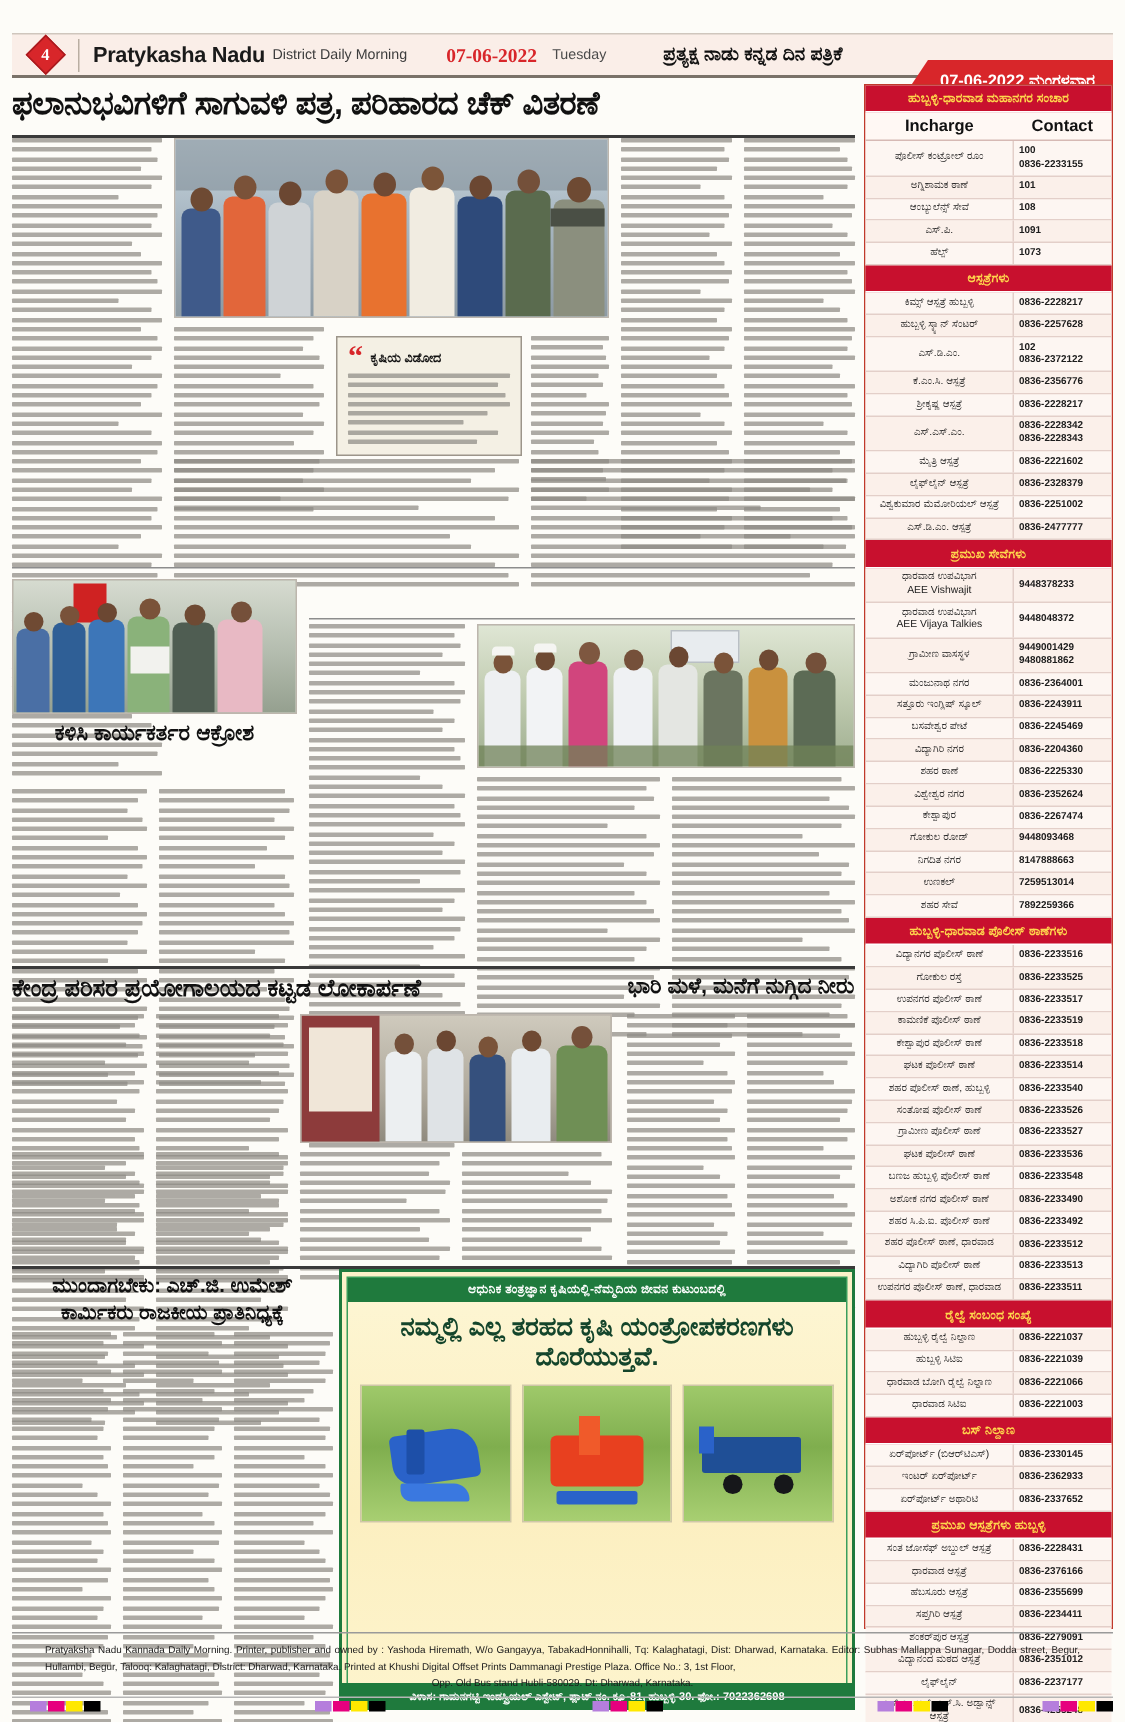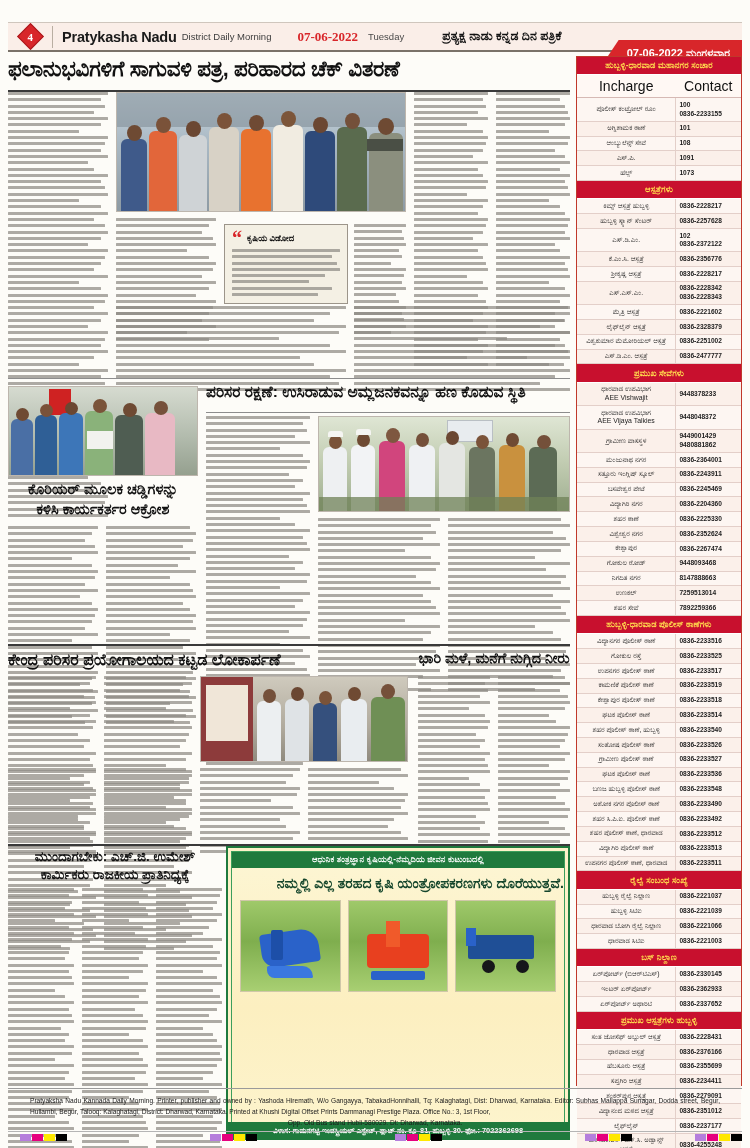--- a/index.html
+++ b/index.html
@@ -76,21 +76,21 @@
     font-family: "Liberation Serif", serif; float: left; margin: 0 5px 0 0; }
   .quote-title { font-size: 8.5px; font-weight: bold; color: #111; padding-top: 2px; }
 
   
   .dir-head {
     background: #c8102e; color: #ffd84d; font-size: 8.4px; font-weight: bold;
     text-align: center; padding: 3.2px 2px; letter-spacing: .1px;
     border-bottom: 1px solid #fff;
   }
   .dir-colhead {
-    display: flex; font-size: 14px; font-weight: normal; color: #111;
+    display: flex; font-size: 11px; font-weight: bold; color: #111;
     border-bottom: 1px solid #d6b9b4; background: #fff8f4;
   }
   .dir-colhead div { padding: 3px 2px; text-align: center; }
   .dir-row {
     display: flex; font-size: 6.9px; color: #1c1c1c; align-items: stretch;
     border-bottom: 1px solid #e3cfc9; background: #fdf6f2;
   }
   .dir-row:nth-child(even) { background: #fbf0ea; }
   .dir-name {
     flex: 1 1 60%; padding: 2.6px 3px; text-align: center; line-height: 1.25;
@@ -116,21 +116,21 @@
   .ad-ribbon {
     background: #e0218a; color: #ffe94d; font-size: 9.5px; font-weight: bold;
     padding: 3.5px 26px; text-align: center;
     clip-path: polygon(0 0, 100% 0, calc(100% - 12px) 50%, 100% 100%, 0 100%, 12px 50%);
   }
   .ad-title {
     text-align: center; color: #e8261c; font-size: 29px; font-weight: bold;
     margin-top: 7px; letter-spacing: -.5px; line-height: 1;
     text-shadow: 1px 1px 0 #7a1008;
   }
-  .ad-desc { text-align: right; color: #14452b; font-size: 14px; margin-top: 7px; font-weight: bold; }
+  .ad-desc { text-align: center; color: #14452b; font-size: 17px; margin-top: 7px; font-weight: bold; }
   .ad-phone {
     text-align: center; color: #111; font-size: 15.5px; font-weight: bold;
     margin-top: 6px; font-family: "Liberation Serif", serif;
   }
   .ad-products { display: flex; gap: 7px; justify-content: center; margin-top: 8px; padding: 0 8px; }
   .ad-prod { flex: 1; height: 92px; border: 1px solid #cfc7a8; position: relative; overflow: hidden;
     background: linear-gradient(180deg,#9fc96a 0%,#7fae4e 45%,#a8cf72 100%); }
   .ad-foot {
     position: absolute; left: 0; right: 0; bottom: 0; background: #1f7a3d;
     color: #fff; font-size: 7.4px; text-align: center; padding: 3.5px 4px; font-weight: bold;
@@ -471,21 +471,20 @@
         <div class="crowd-head" style="left:56px;bottom:60px;width:13px;height:13px;background:#6b4732;"></div>
         <div class="crowd-fig" style="left:76px;width:28px;height:64px;background:#8ab27a;"></div>
         <div class="crowd-head" style="left:84px;bottom:62px;width:14px;height:14px;background:#7a5339;"></div>
         <div class="crowd-fig" style="left:106px;width:28px;height:60px;background:#4f5d52;"></div>
         <div class="crowd-head" style="left:114px;bottom:58px;width:14px;height:14px;background:#6e4a33;"></div>
         <div class="crowd-fig" style="left:136px;width:30px;height:62px;background:#e8b9c4;"></div>
         <div class="crowd-head" style="left:145px;bottom:60px;width:14px;height:14px;background:#75503a;"></div>
         <div style="position:absolute;left:78px;bottom:26px;width:26px;height:18px;background:#f2f2ee;"></div>
       </div>
       <div style="position:absolute;left:0;top:424px;width:190px;font-size:14.5px;font-weight:bold;color:#111;line-height:1.35;text-align:center;">
-        <div>ಕೊರಿಯರ್ ಮೂಲಕ ಚಡ್ಡಿಗಳನ್ನು</div>
         <div>ಕಳಿಸಿ ಕಾರ್ಯಕರ್ತರ ಆಕ್ರೋಶ</div>
       </div>
       <div style="position:absolute;left:0;top:470px;width:90px;" class="tcol">
         <div class="ln s1"></div>
           <div class="ln s2"></div>
           <div class="ln s3"></div>
           <div class="ln s4"></div>
         <div class="ln s1"></div>
           <div class="ln s5"></div>
           <div class="ln s2"></div>
@@ -543,21 +542,20 @@
         <div class="ln s1"></div>
           <div class="ln s3"></div>
           <div class="ln s2"></div>
           <div class="ln s1"></div>
         <div class="ln s5"></div>
           <div class="ln s4"></div>
           <div class="ln s1"></div>
           <div class="ln s2"></div>
       </div>
 
-      <div style="position:absolute;left:198px;top:326px;width:364px;font-size:15.5px;font-weight:bold;color:#111;line-height:1.25;">ಪರಿಸರ ರಕ್ಷಣೆ: ಉಸಿರಾಡುವ ಅಮ್ಲಜನಕವನ್ನೂ ಹಣ ಕೊಡುವ ಸ್ಥಿತಿ</div>
       <div class="rule-thin" style="position:absolute;left:198px;top:352px;width:364px;"></div>
 
       <div style="position:absolute;left:198px;top:360px;width:104px;" class="tcol">
         <div class="ln s1"></div>
           <div class="ln s2"></div>
           <div class="ln s4"></div>
           <div class="ln s3"></div>
         <div class="ln s1"></div>
           <div class="ln s5"></div>
           <div class="ln s2"></div>

